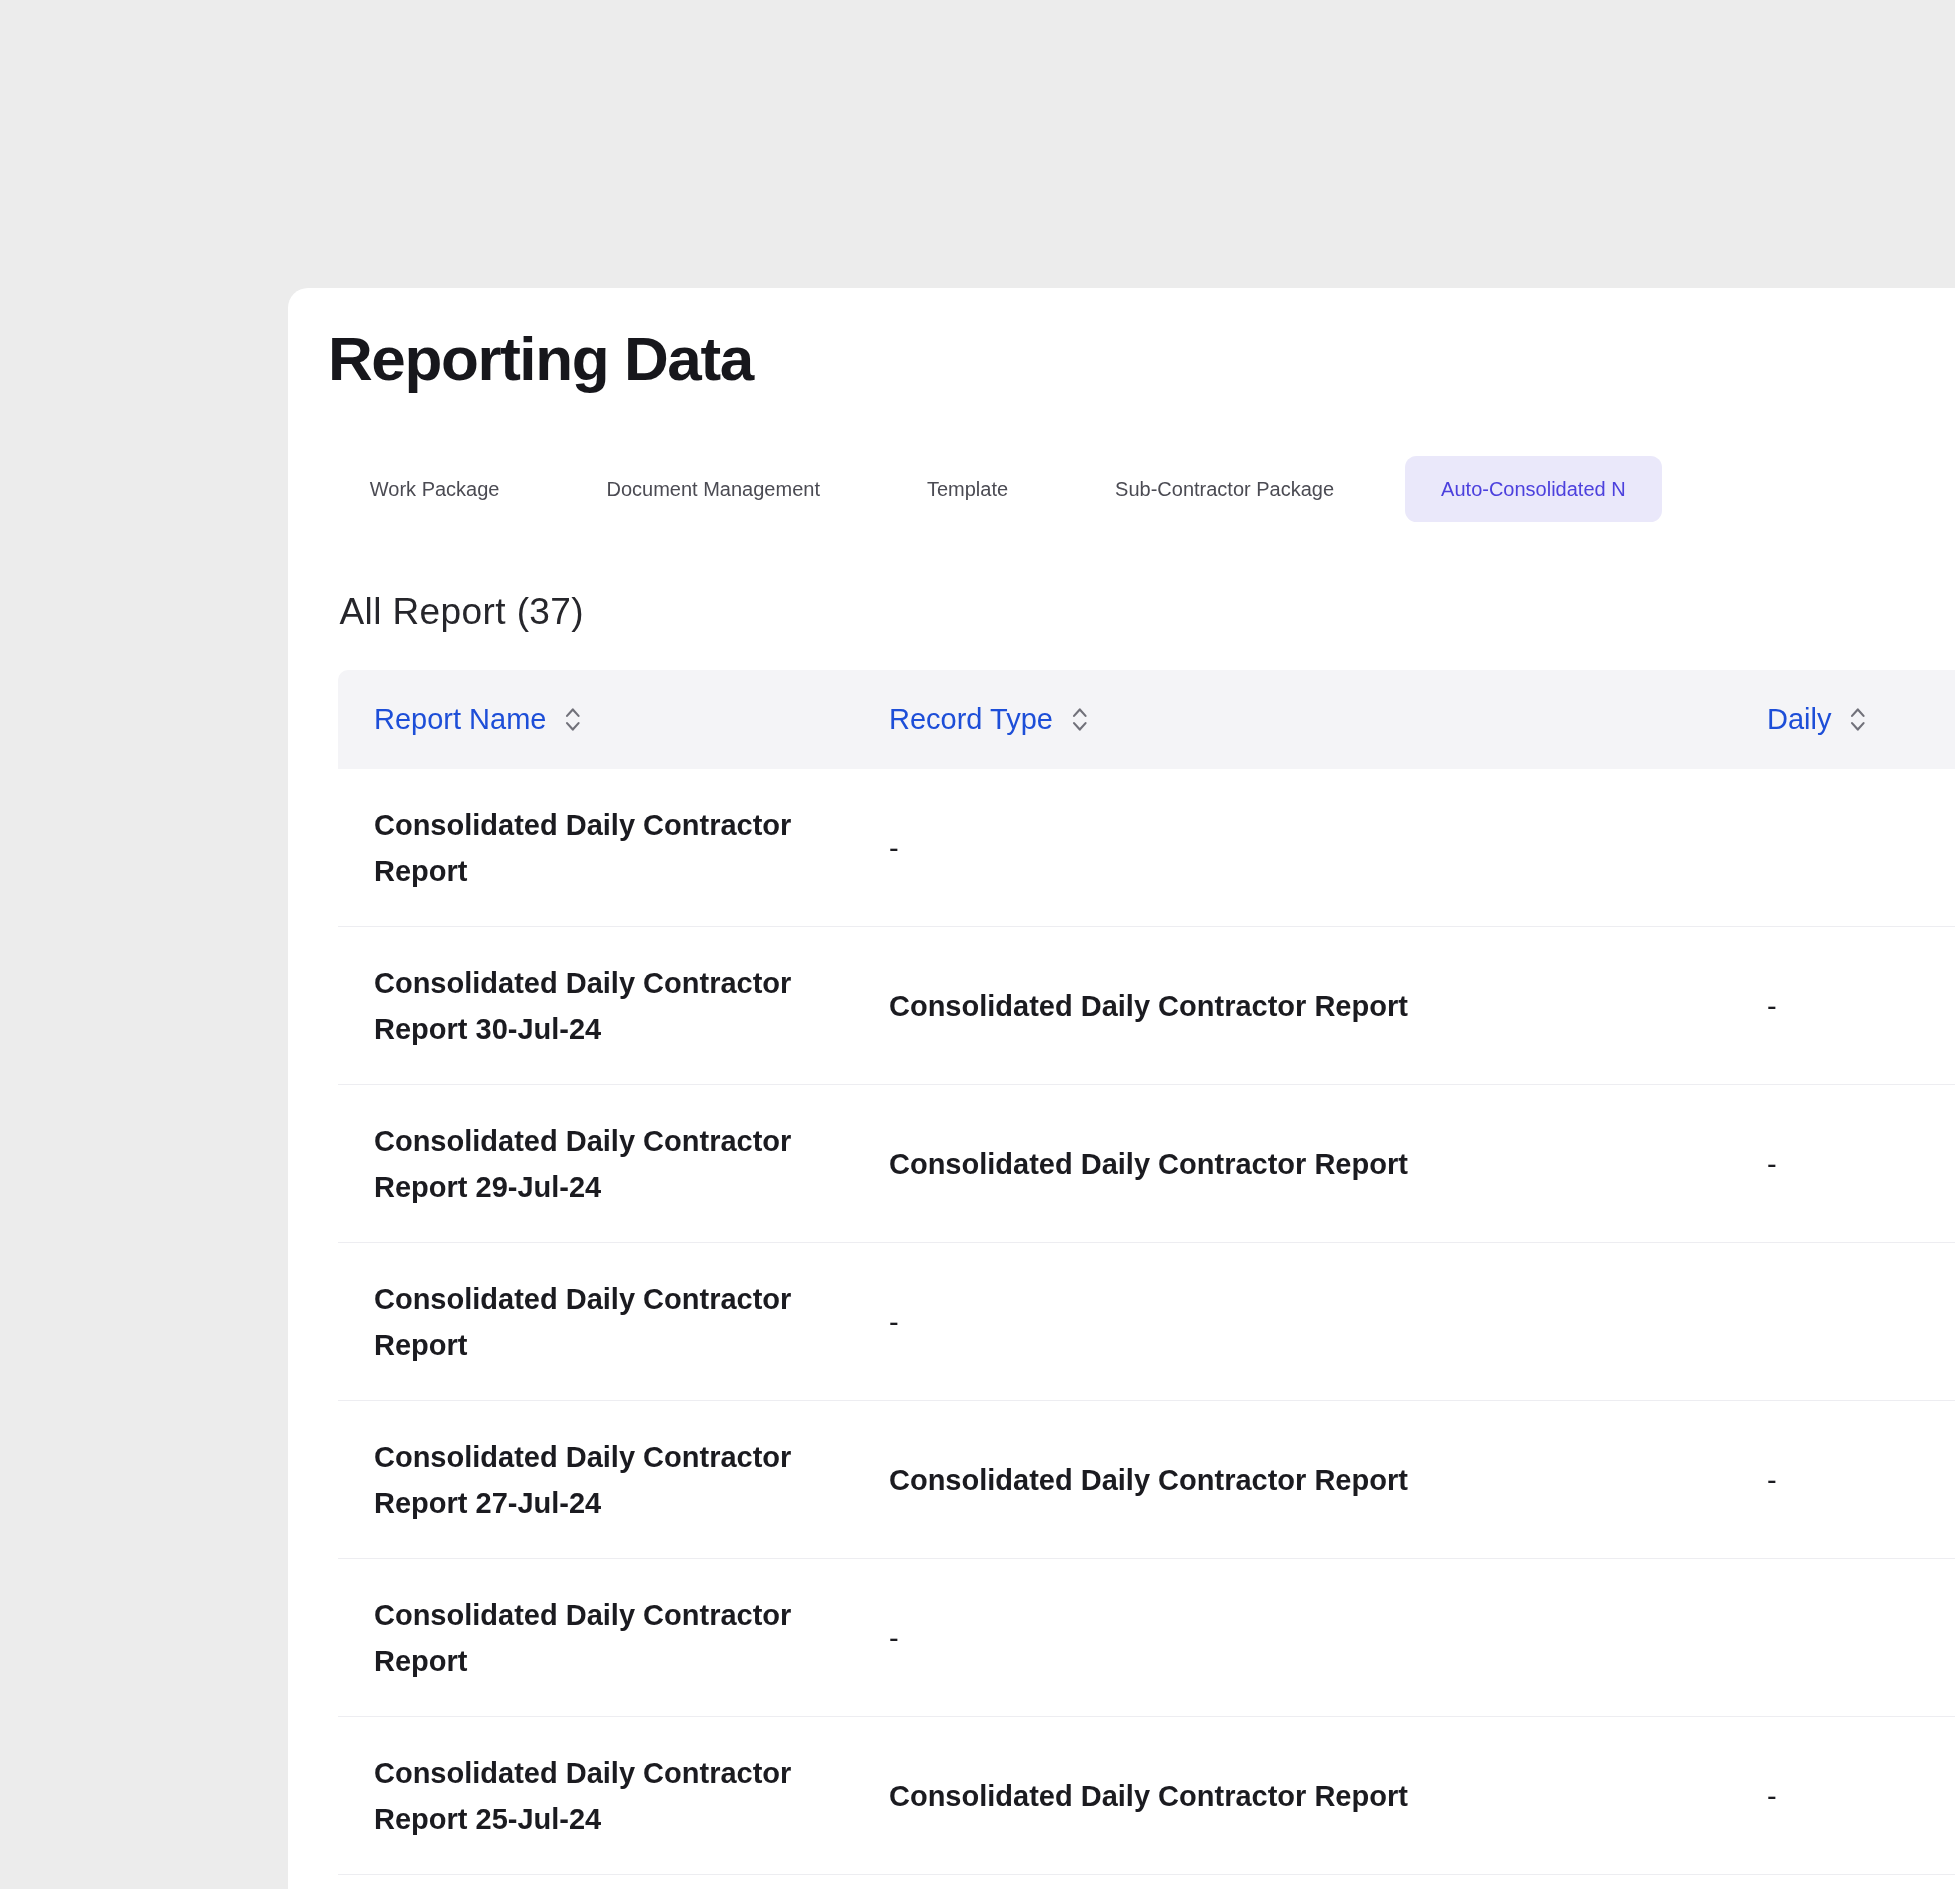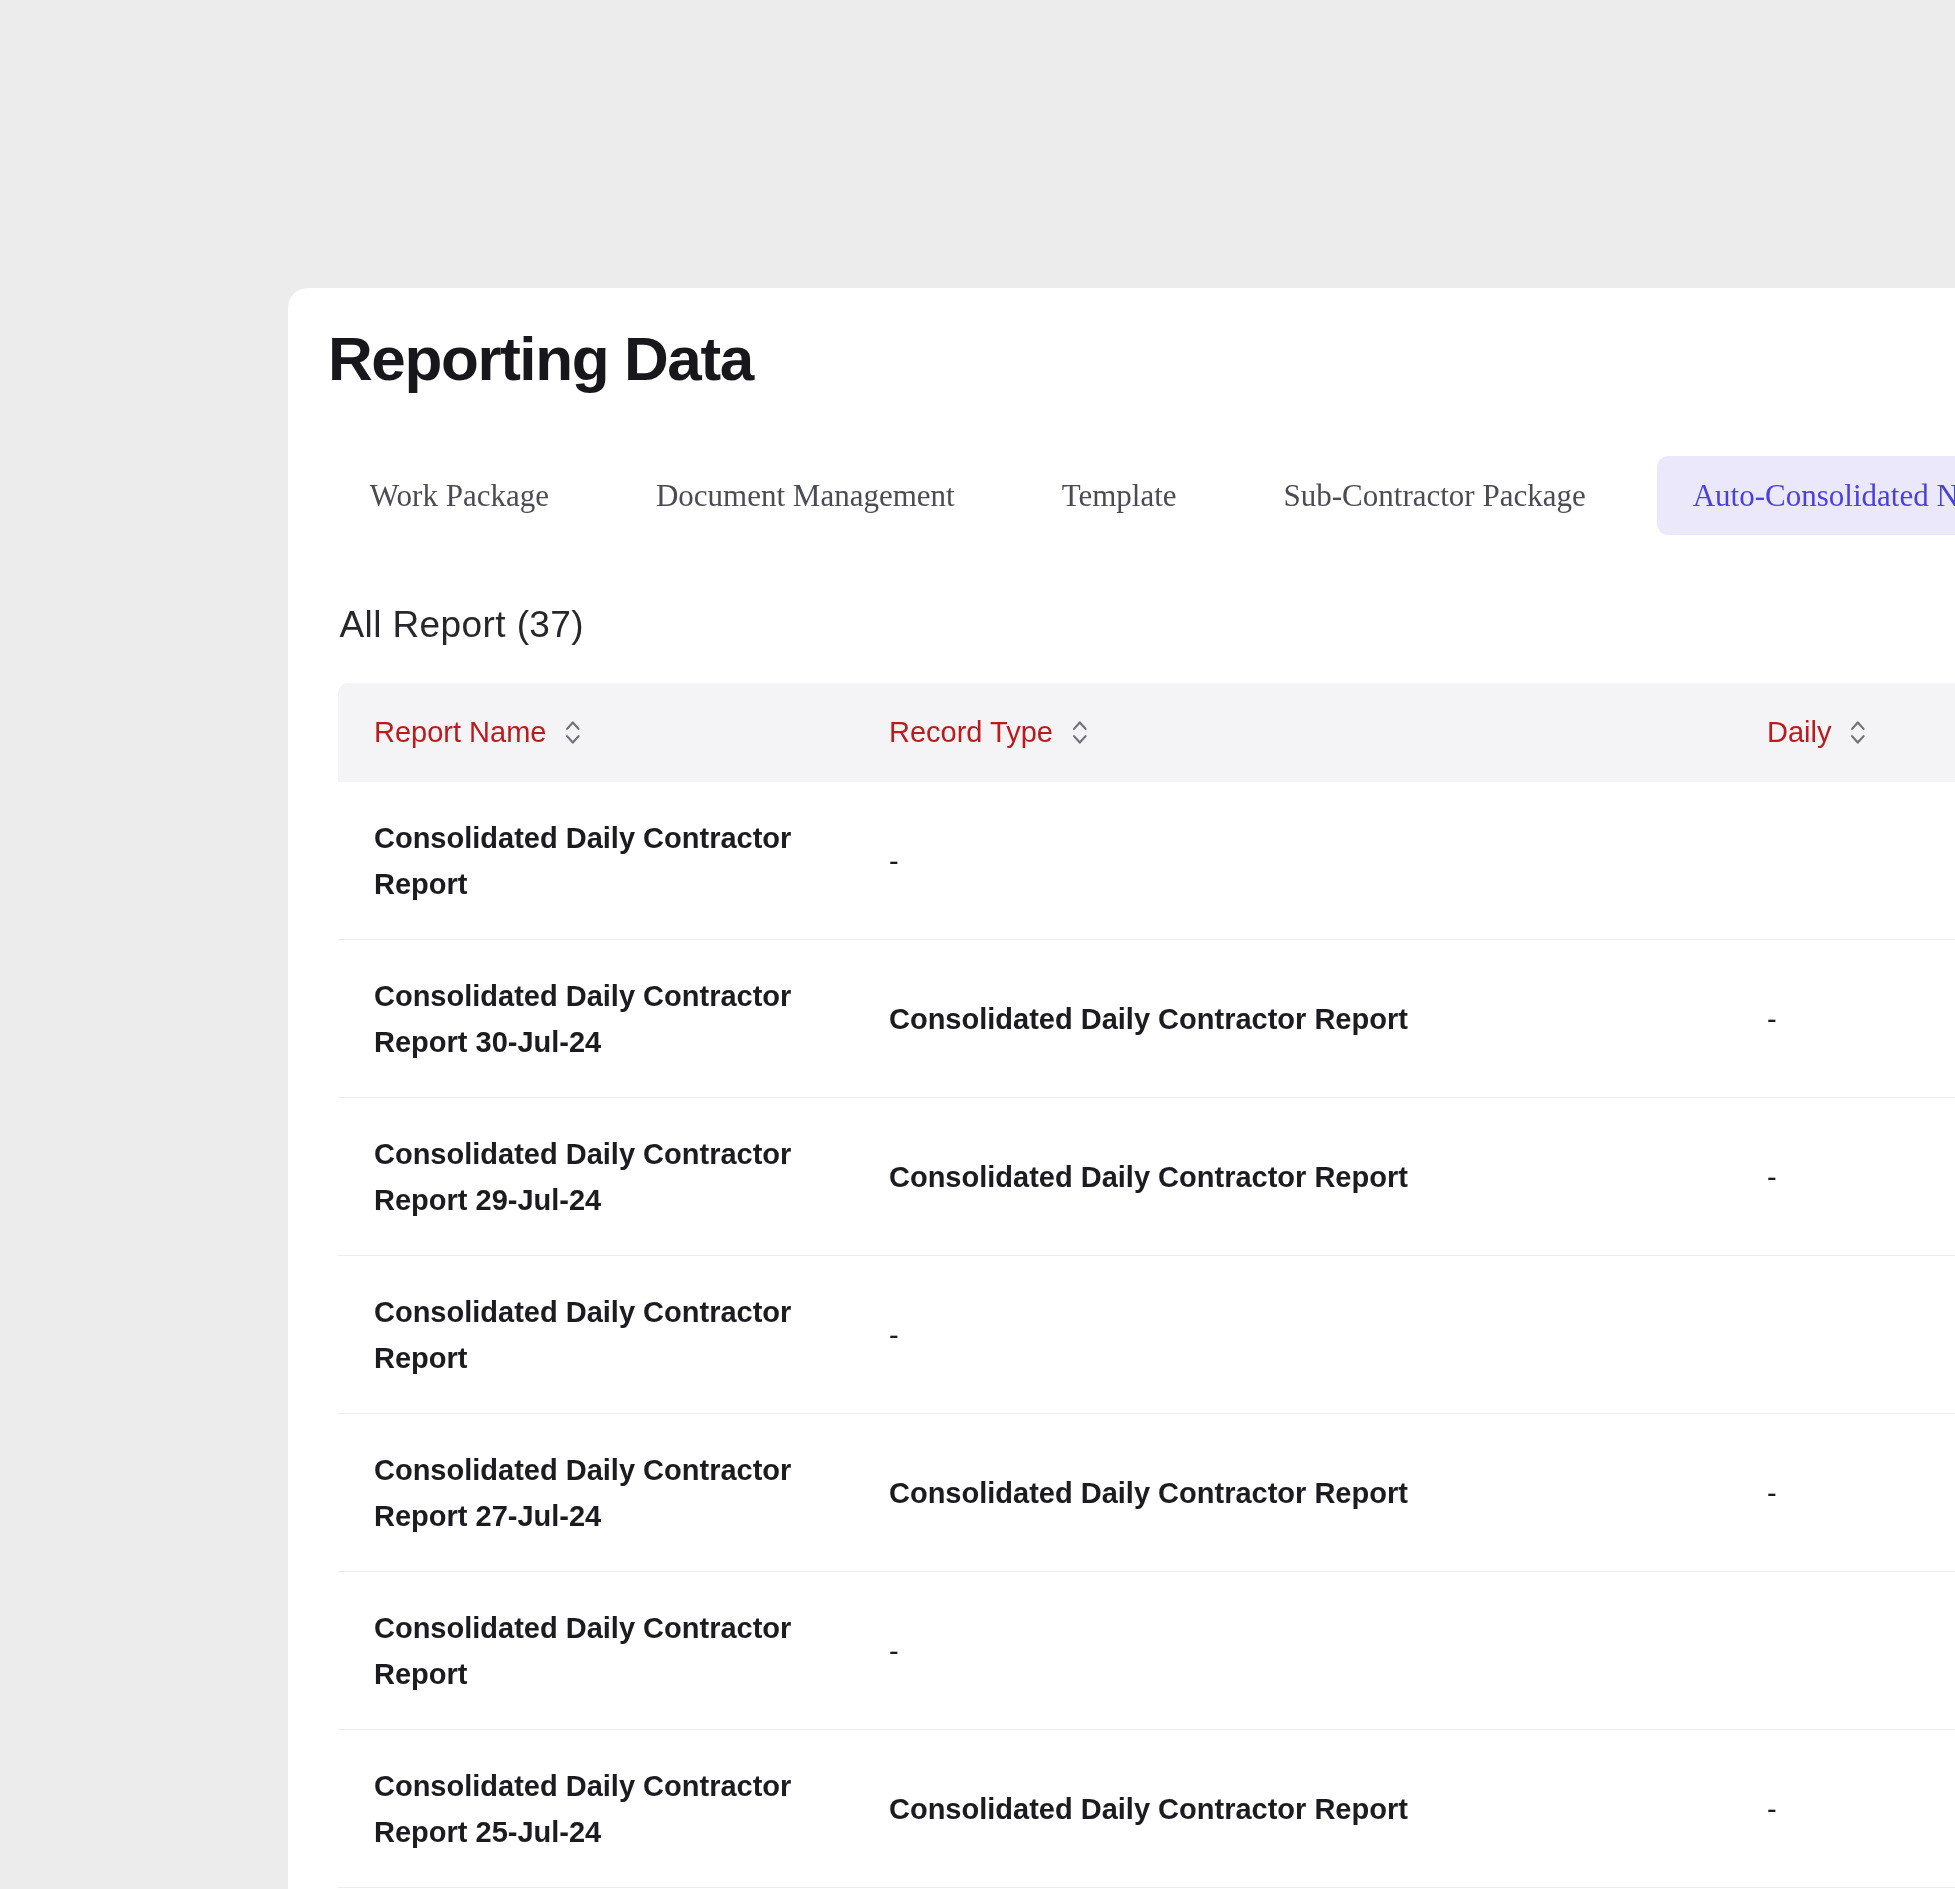--- a/index.html
+++ b/index.html
@@ -27,22 +27,22 @@
   }
   .tabs {
     margin:63px 0 0 5.8px;
     display:flex;
     align-items:center;
     gap:35px;
   }
   .tab {
     border:none;
     background:transparent;
-    font-family:Liberation Serif, serif;
-    font-size:31px;
+    font-family:Liberation Sans, sans-serif;
+    font-size:20px;
     color:#4b4b53;
     padding:21.6px 36px;
     border-radius:11.5px;
     white-space:nowrap;
     cursor:pointer;
   }
   .tab.active {
     background:#eae8fa;
     color:#4c40dd;
     font-weight:500;
@@ -68,21 +68,21 @@
     background:#f4f4f7;
     border-radius:10px 10px 0 0;
   }
   .th {
     display:flex;
     align-items:center;
     gap:16px;
     padding-left:36px;
     font-size:29px;
     font-weight:500;
-    color:#b91c1c;
+    color:#1d4ed8;
     cursor:pointer;
   }
   .sort-icon { flex:0 0 auto; }
   .trow {
     height:158px;
     border-bottom:1.4px solid #ededf1;
     background:#ffffff;
     cursor:pointer;
   }
   .td {

